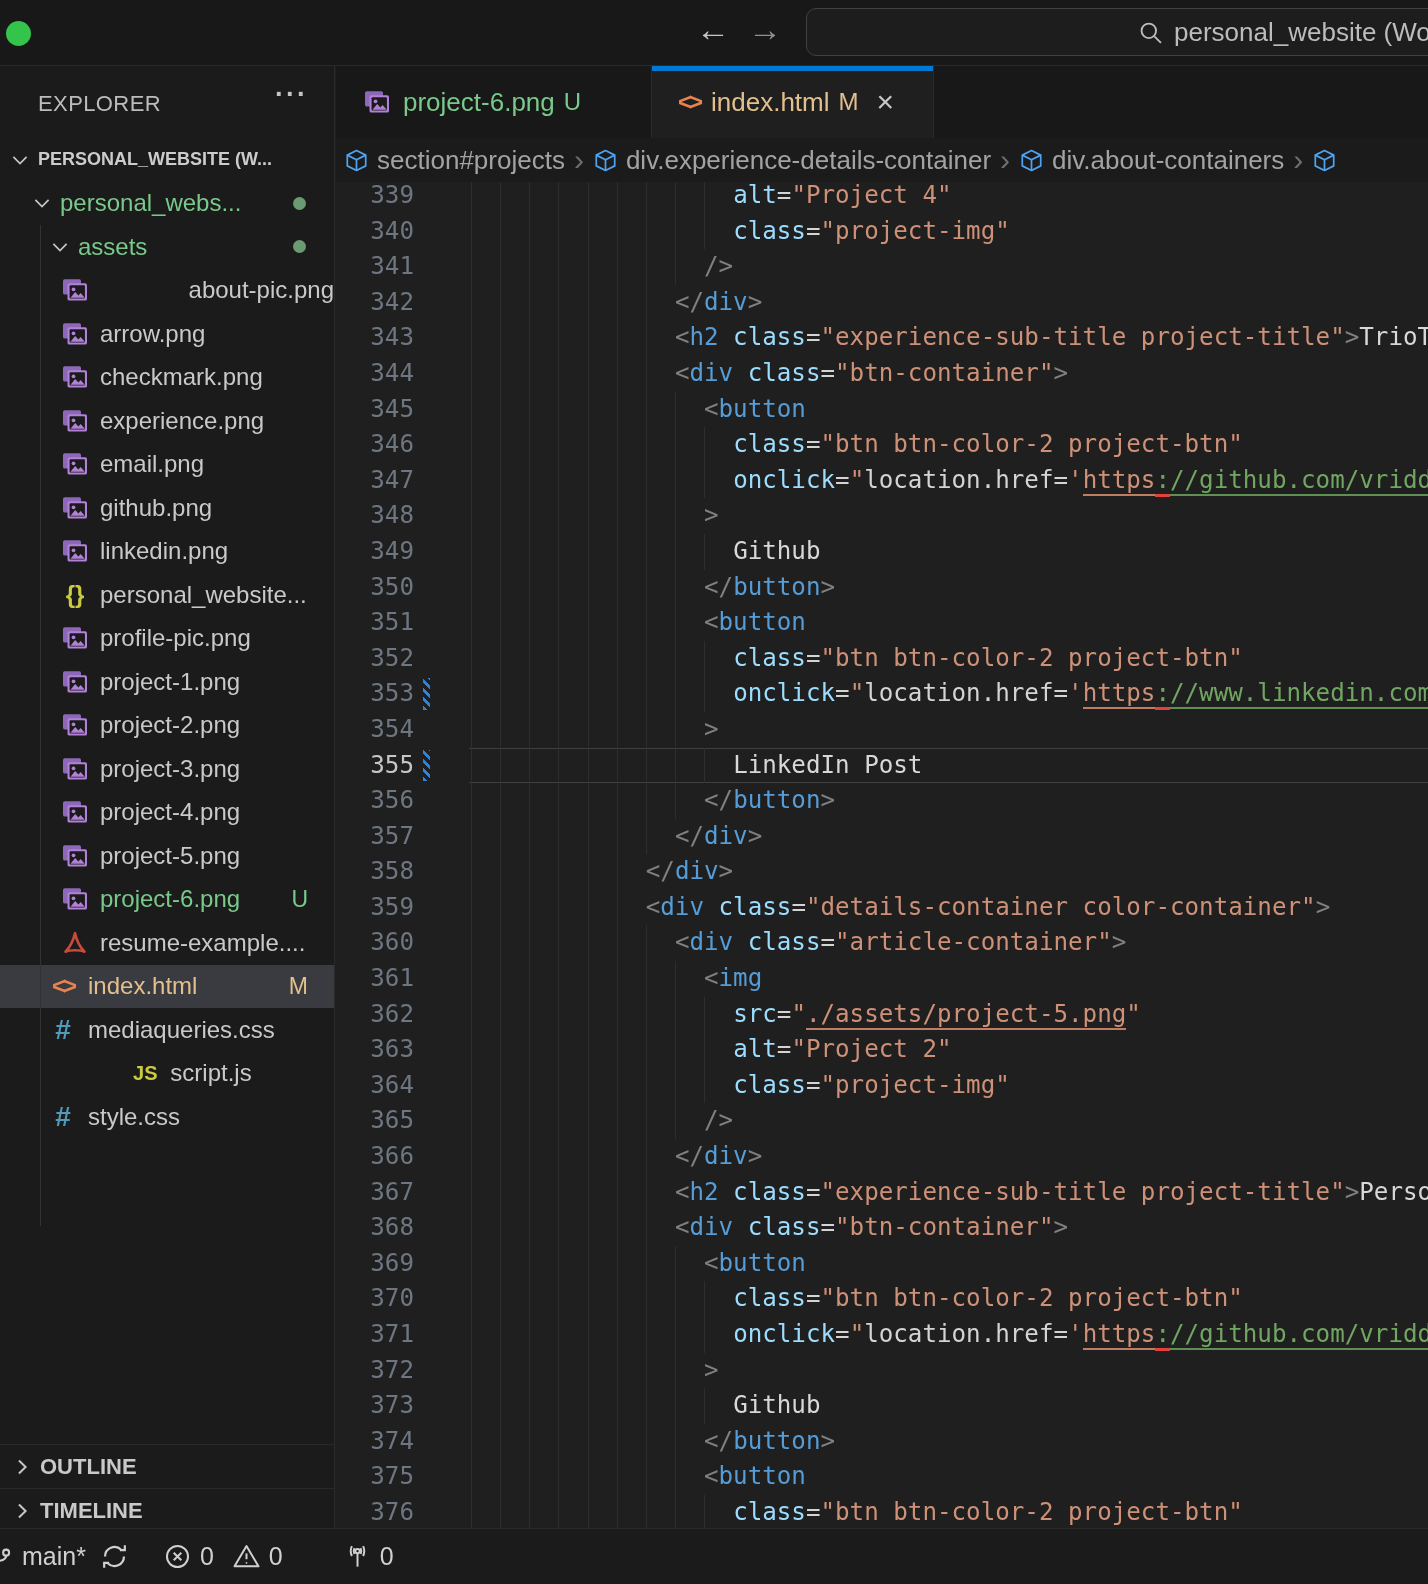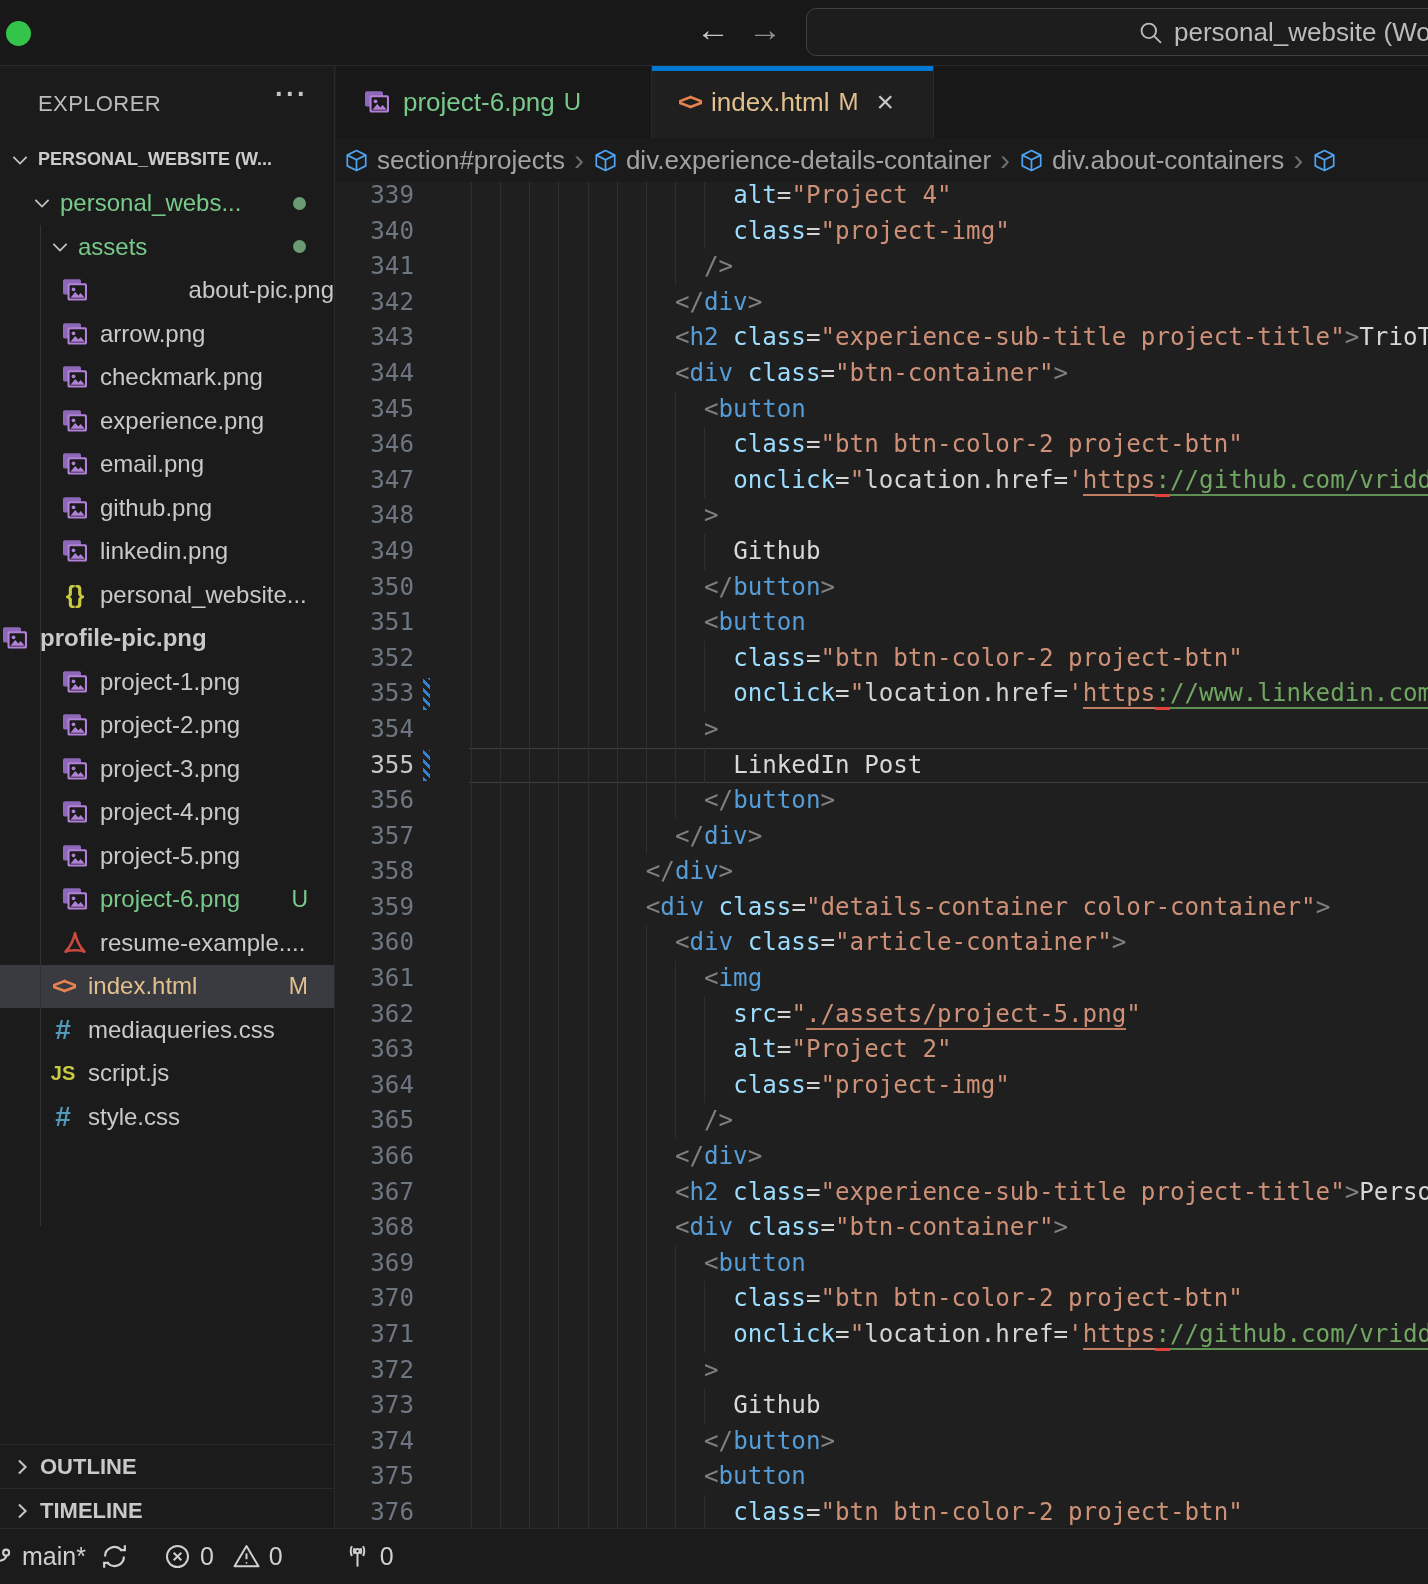--- a/index.html
+++ b/index.html
@@ -214,21 +214,21 @@
             <circle cx="7.2" cy="7.6" r="1" fill="#b180d7"></circle>
             <path d="M5.6 12.1l2.5-3 1.7 1.8 1.2-1.3 2.2 2.5z" fill="#b180d7"></path>
           </svg>
         </span>
         <span class="tlabel">linkedin.png</span>
       </div>
       <div class="trow" style="padding-left: 60px;">
         <span class="icn i-json-txt ficon">{}</span>
         <span class="tlabel">personal_website...</span>
       </div>
-      <div class="trow" style=" font-weight: bold;">
+      <div class="trow" style="padding-left: 60px;">
         <span class="icn ficon">
           <svg width="30" height="30" viewBox="0 0 16 16">
             <rect x="1.6" y="2.2" width="9.6" height="8.2" rx="1" fill="#8d68b8"></rect>
             <rect x="4" y="4.4" width="10.4" height="9.2" rx="1" fill="#b180d7"></rect>
             <rect x="5.1" y="5.5" width="8.2" height="7" rx="0.5" fill="#1b1b1b"></rect>
             <circle cx="7.2" cy="7.6" r="1" fill="#b180d7"></circle>
             <path d="M5.6 12.1l2.5-3 1.7 1.8 1.2-1.3 2.2 2.5z" fill="#b180d7"></path>
           </svg>
         </span>
         <span class="tlabel">profile-pic.png</span>
@@ -316,21 +316,21 @@
       </div>
       <div class="trow sel" style="padding-left: 48px;">
         <span class="icn i-html-txt ficon">&lt;&gt;</span>
         <span class="tlabel c-tan">index.html</span>
         <span class="badge c-tan">M</span>
       </div>
       <div class="trow" style="padding-left: 48px;">
         <span class="icn i-css-txt ficon">#</span>
         <span class="tlabel">mediaqueries.css</span>
       </div>
-      <div class="trow" style="padding-left: 48px;">
+      <div class="trow" style="padding-left: 48px; justify-content: center;">
         <span class="icn i-js-txt ficon">JS</span>
         <span class="tlabel">script.js</span>
       </div>
       <div class="trow" style="padding-left: 48px;">
         <span class="icn i-css-txt ficon">#</span>
         <span class="tlabel">style.css</span>
       </div>
     </div>
   <div id="tree-guide"></div>
   <div class="panel-row" style="top:1378px;">

